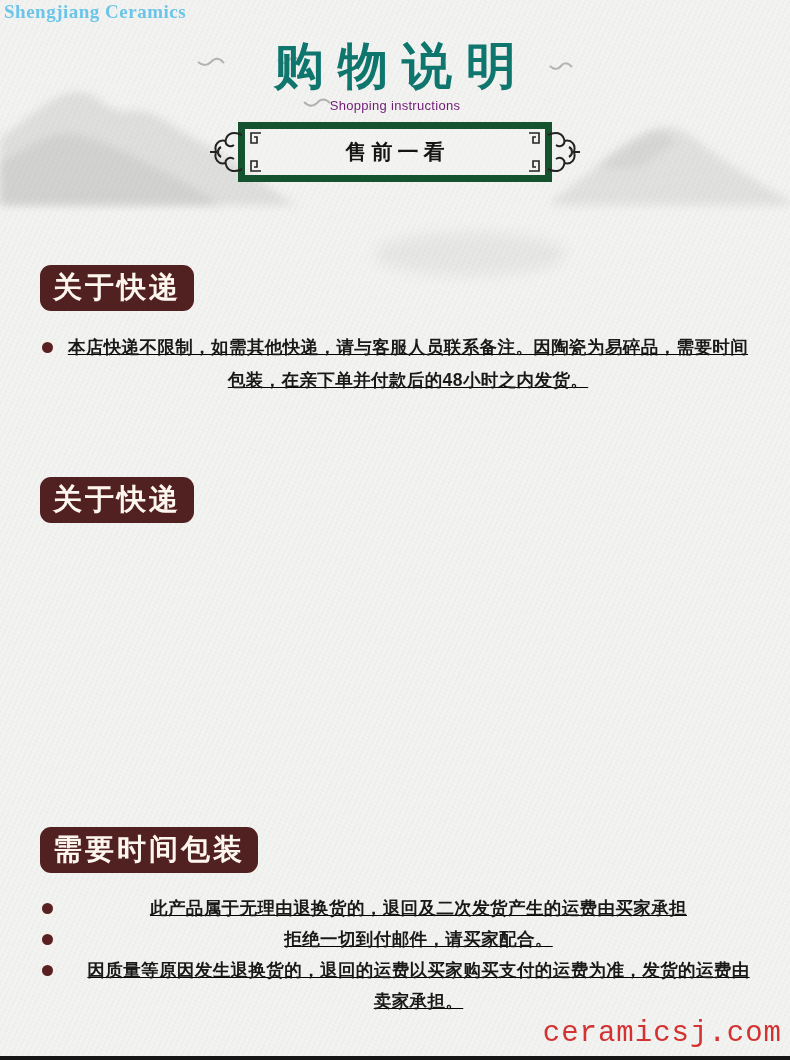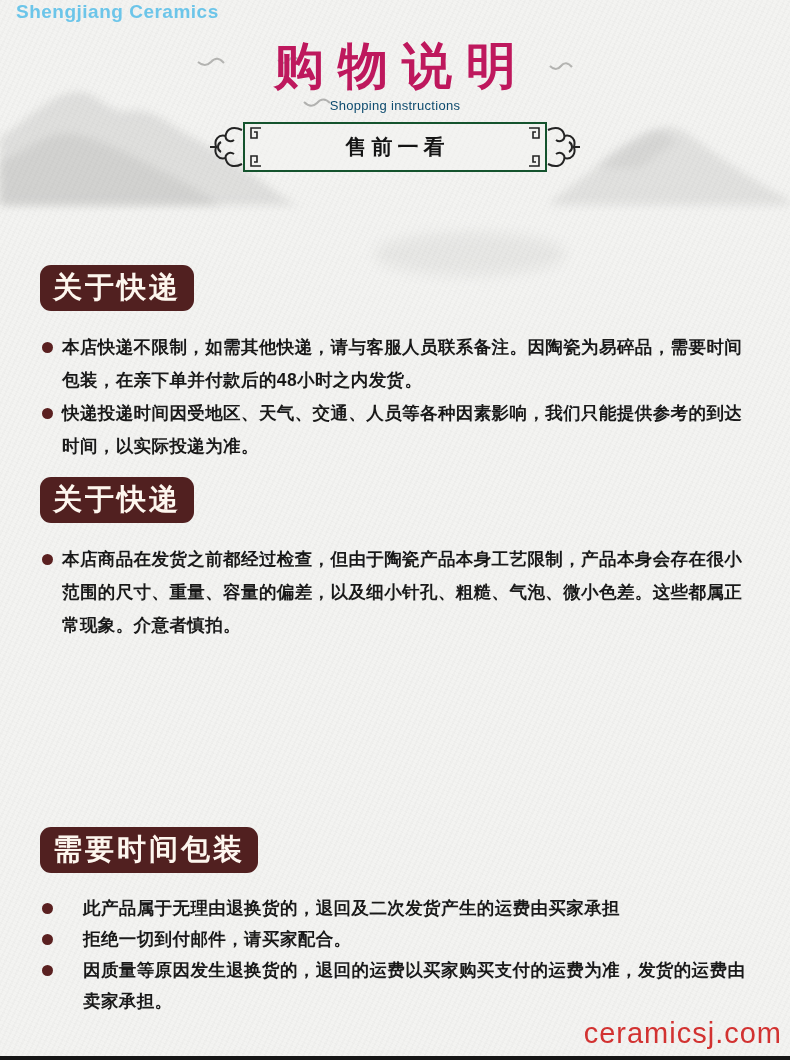--- a/index.html
+++ b/index.html
@@ -11,72 +11,72 @@
   
   .texture{
     position:absolute;inset:0;pointer-events:none;z-index:1;
     background:
       repeating-linear-gradient(115deg, rgba(0,0,0,0.016) 0 2px, rgba(255,255,255,0) 2px 5px),
       repeating-linear-gradient(25deg, rgba(0,0,0,0.012) 0 1px, rgba(255,255,255,0) 1px 4px);
   }
   .ink-art{position:absolute;top:0;left:0;z-index:0;pointer-events:none;}
 
   .logo{
-    position:absolute;top:1px;left:16px;z-index:5;
-    font-family:Liberation Sans, sans-serif;font-weight:bold;
+    position:absolute;top:1px;left:4px;z-index:5;
+    font-family:Liberation Serif, serif;font-weight:bold;
     font-size:19px;color:#6cc5e9;letter-spacing:0.5px;
   }
 
   .header{position:absolute;top:0;left:0;width:100%;z-index:4;text-align:center;}
   .title{
     margin-top:38px;font-family:"Liberation Serif", serif;
-    font-size:50px;font-weight:bold;color:#be185d;letter-spacing:14px;
+    font-size:50px;font-weight:bold;color:#0f766e;letter-spacing:14px;
     text-indent:14px;line-height:56px;
   }
   .subtitle{
-    margin-top:4px;font-size:13px;color:#0c4a6e;letter-spacing:0.3px;
+    margin-top:4px;font-size:13px;color:#701a75;letter-spacing:0.3px;
   }
 
   .banner{
     position:absolute;top:122px;left:50%;transform:translateX(-50%);
-    width:300px;height:46px;border:2px solid #14532d;z-index:4;
+    width:300px;height:46px;border:7px solid #14532d;z-index:4;
     display:flex;align-items:center;justify-content:center;background:rgba(244,244,242,0.45);
   }
   .banner-label{font-size:21px;color:#141414;letter-spacing:5px;text-indent:5px;font-weight:600;}
   .spiral{position:absolute;width:14px;height:12px;}
   .spiral.tl{left:3px;top:3px;}
   .spiral.bl{left:3px;bottom:3px;transform:scaleY(-1);}
   .spiral.tr{right:3px;top:3px;transform:scaleX(-1);}
   .spiral.br{right:3px;bottom:3px;transform:scale(-1,-1);}
   .ornament{position:absolute;top:50%;width:36px;height:62px;}
   .ornament.left{left:-37px;transform:translateY(-50%);}
   .ornament.right{right:-37px;transform:translateY(-50%) scaleX(-1);}
 
   .sections{position:absolute;left:40px;right:36px;top:0;z-index:4;}
-  .section{position:absolute;left:0;right:0;}
+  .section{position:absolute;left:0;right:0;text-decoration:underline;}
   .sec-0{top:265px;} .sec-1{top:477px;} .sec-2{top:655px;} .sec-3{top:827px;}
   .badge{
     display:inline-block;background:#512020;color:#fdf6ee;
     border-radius:11px;padding:5px 13px 7px 13px;
     font-family:"Liberation Serif", serif;font-size:29px;font-weight:bold;
     letter-spacing:3px;line-height:34px;
   }
   .bullets{margin-top:20px;}
   .bullet{display:flex;align-items:flex-start;font-size:17.5px;line-height:33px;color:#191919;font-weight:600;}
   .sec-3 .bullet{line-height:31px;gap:21px;}
   .dot{
     flex:0 0 11px;width:11px;height:11px;border-radius:50%;
     background:#5a2020;margin:11px 9px 0 2px;
   }
   .sec-3 .dot{margin-top:10px;}
-  .btext{flex:1;letter-spacing:0.4px;}
+  .btext{flex:1;letter-spacing:0.4px;text-align:center;}
 
   .watermark{
     position:absolute;right:8px;bottom:10px;z-index:5;
-    font-family:Liberation Sans, sans-serif;font-size:29px;color:#d23231;letter-spacing:1px;
+    font-family:Liberation Mono, monospace;font-size:29px;color:#d23231;letter-spacing:1px;
   }
   .bottom-line{
     position:absolute;left:0;right:0;bottom:0;height:4px;background:#161616;z-index:6;
   }
 </style>
 </head>
 <body>
 
 <svg class="ink-art" width="790" height="300" viewBox="0 0 790 300">
   <defs>
@@ -145,35 +145,25 @@
 
 <div class="sections">
 
   <div class="section sec-0">
     <span class="badge">关于快递</span>
     <div class="bullets">
       <div class="bullet">
         <span class="dot"></span>
         <span class="btext">本店快递不限制，如需其他快递，请与客服人员联系备注。因陶瓷为易碎品，需要时间包装，在亲下单并付款后的48小时之内发货。</span>
       </div>
-      <div class="bullet">
-        <span class="dot"></span>
-        <span class="btext">快递投递时间因受地区、天气、交通、人员等各种因素影响，我们只能提供参考的到达时间，以实际投递为准。</span>
-      </div>
     </div>
   </div>
 
   <div class="section sec-1">
     <span class="badge">关于快递</span>
-    <div class="bullets">
-      <div class="bullet">
-        <span class="dot"></span>
-        <span class="btext">本店商品在发货之前都经过检查，但由于陶瓷产品本身工艺限制，产品本身会存在很小范围的尺寸、重量、容量的偏差，以及细小针孔、粗糙、气泡、微小色差。这些都属正常现象。介意者慎拍。</span>
-      </div>
-    </div>
   </div>
 
   <div class="section sec-2">
   </div>
 
   <div class="section sec-3">
     <span class="badge">需要时间包装</span>
     <div class="bullets">
       <div class="bullet">
         <span class="dot"></span>

